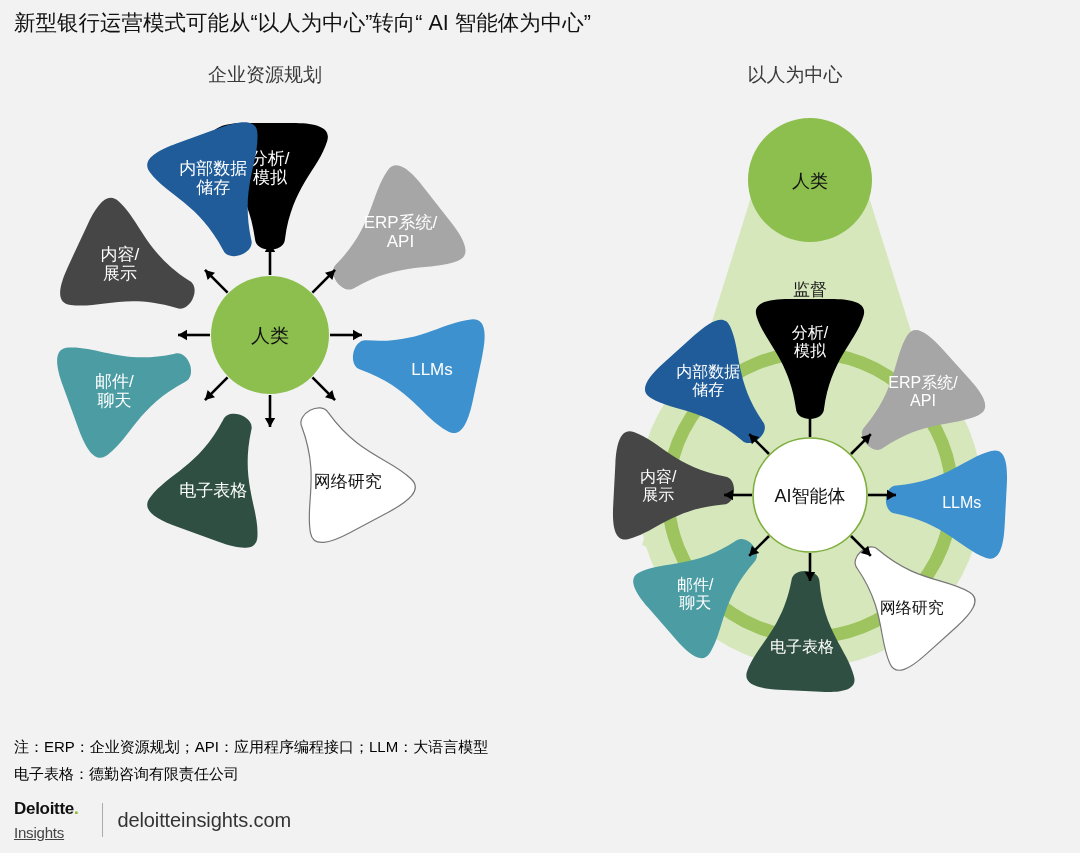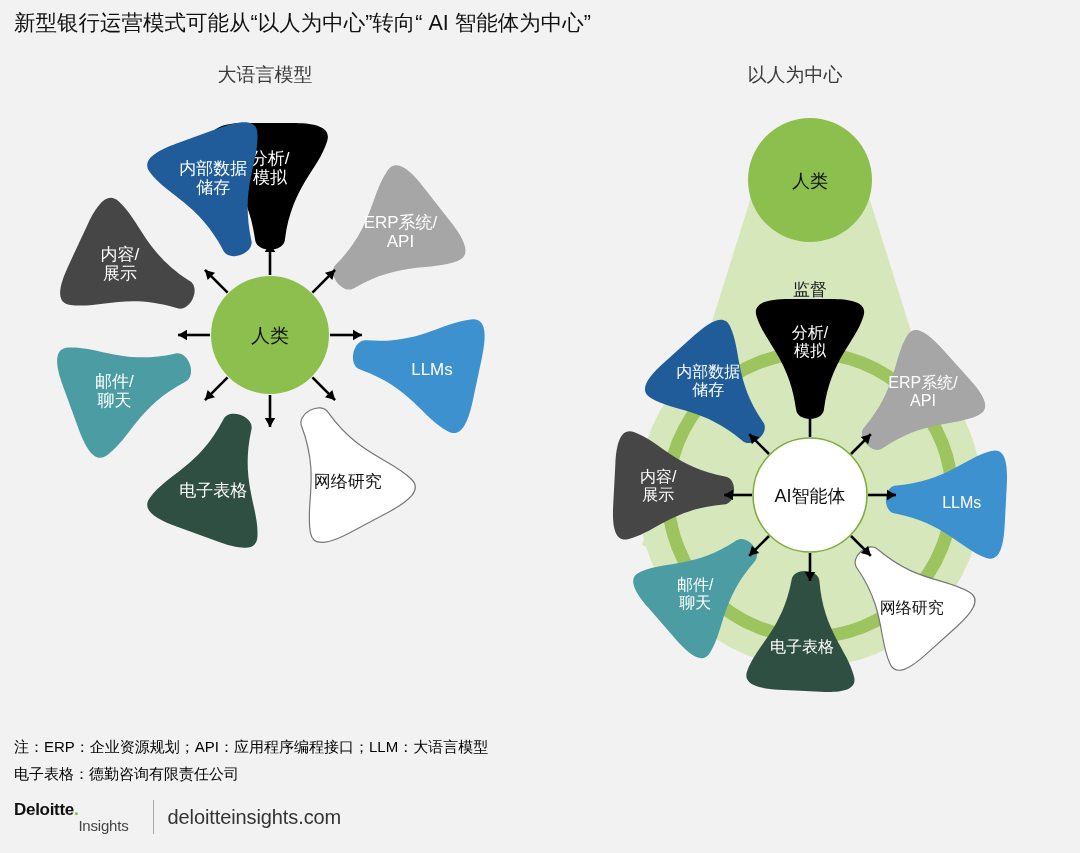--- a/index.html
+++ b/index.html
@@ -31,41 +31,41 @@
     position:absolute;left:14px;
     font-size:15px;color:#000000;
   }
   #note-1{top:738px;}
   #note-2{top:765px;}
 
   #brand-bar{
     position:absolute;left:14px;top:800px;
     display:flex;align-items:center;gap:0px;
   }
-  .brand-logo{display:flex;flex-direction:row;line-height:1.0;}
+  .brand-logo{display:flex;flex-direction:column;line-height:1.0;}
   .brand-deloitte{
     font-size:17px;font-weight:bold;color:#111;letter-spacing:-0.3px;
   }
   .brand-dot{color:#86bc25;}
   .brand-insights{
-    font-size:15px;color:#444;letter-spacing:-0.2px;margin-top:17px;
+    font-size:15px;color:#444;letter-spacing:-0.2px;margin-top:8px;text-decoration:underline;
   }
   .brand-divider{
     width:1px;height:34px;background:#aaa;margin:0 14px 0 24px;
   }
   .brand-url{font-size:20px;color:#333;letter-spacing:-0.1px;}
 
   svg text{font-family:"Liberation Sans","DejaVu Sans",sans-serif;}
 </style>
 </head>
 <body>
 
 <div id="main-title">新型银行运营模式可能从“以人为中心”转向“ AI 智能体为中心”</div>
 
-<div class="panel-title" id="left-panel-title">大语言模型</div>
+<div class="panel-title" id="left-panel-title">企业资源规划</div>
 <div class="panel-title" id="right-panel-title">以人为中心</div>
 
 <div id="left-diagram">
   <svg id="svg-left" width="500" height="480" viewBox="0 0 500 480">
       <g transform="translate(250,240) rotate(-90)">
         <path d="M 96 -15 C 148.2 -22.05 165.5 -48.36 193.4 -57.04 C 208.28 -62 212 -44.64 212 -22.32 L 212 22.32 C 212 44.64 208.28 62 193.4 57.04 C 165.5 48.36 148.2 22.05 96 15 C 81.75 14.25 81.75 -14.25 96 -15 Z" fill="#000000"></path>
       </g>
       <text x="250" y="69.30000000000001" text-anchor="middle" font-size="17" fill="#ffffff"><tspan x="250" dy="0">分析/</tspan><tspan x="250" dy="19.040000000000003">模拟</tspan></text>
       <g transform="translate(250,240) rotate(-38)">
         <path d="M 96 -15 C 148.2 -22.05 165.5 -48.36 193.4 -57.04 C 208.28 -62 212 -44.64 212 -22.32 L 212 22.32 C 212 44.64 208.28 62 193.4 57.04 C 165.5 48.36 148.2 22.05 96 15 C 81.75 14.25 81.75 -14.25 96 -15 Z" fill="#A6A6A6"></path>

